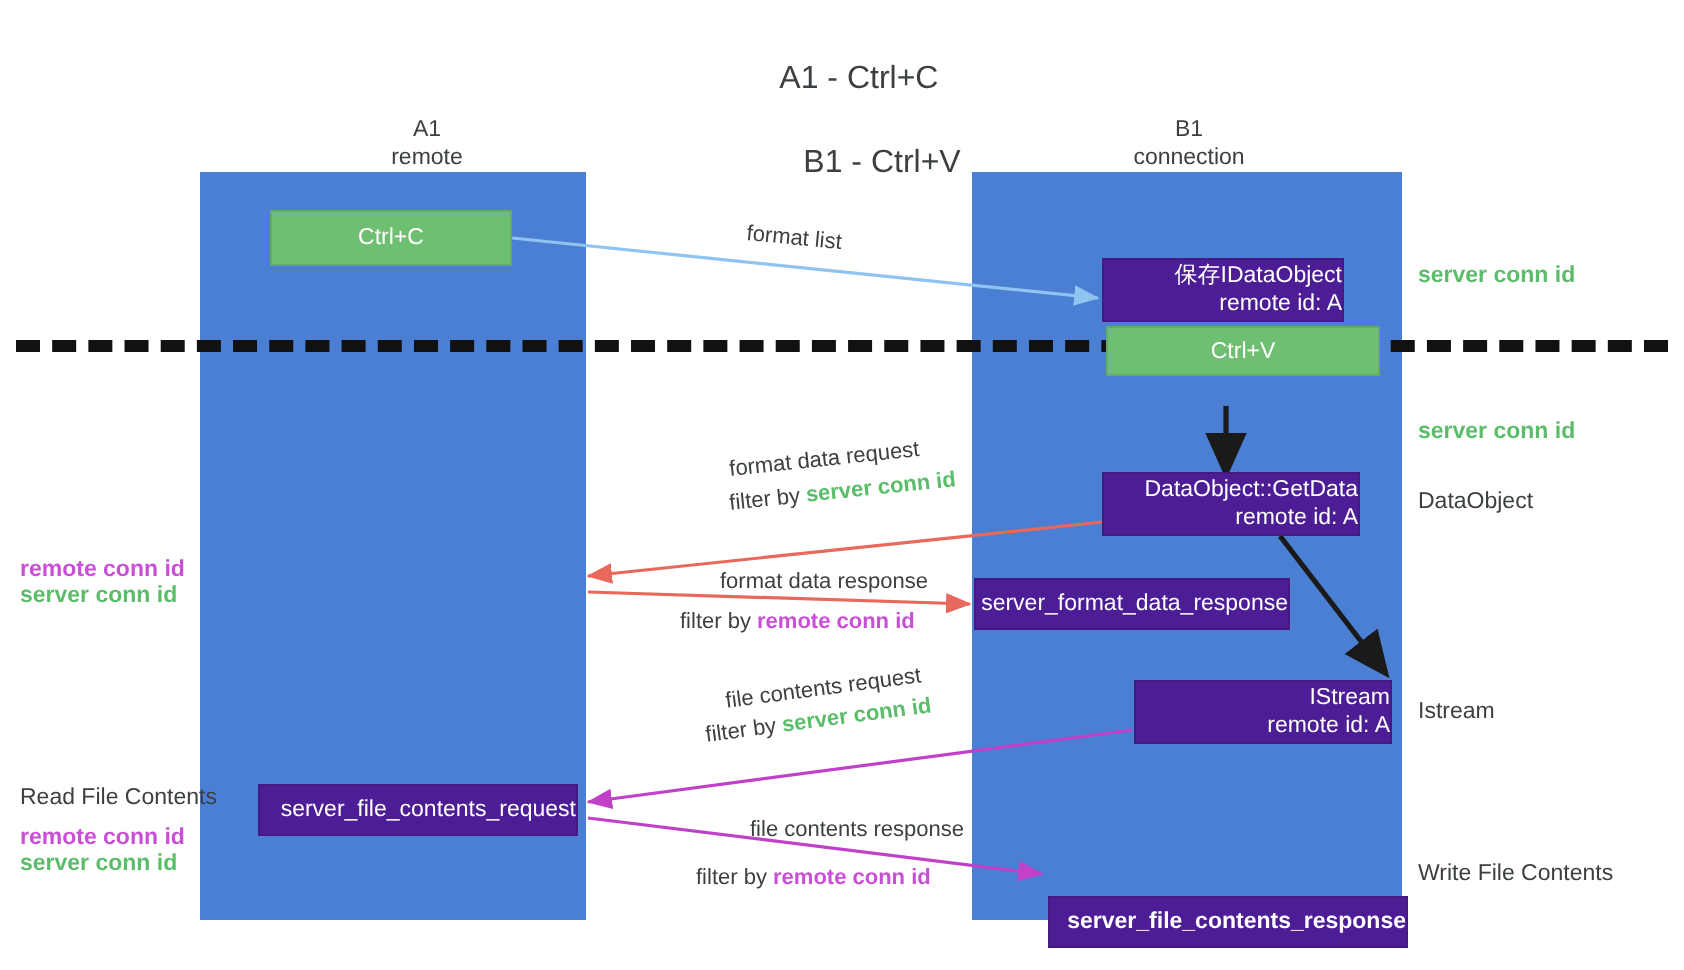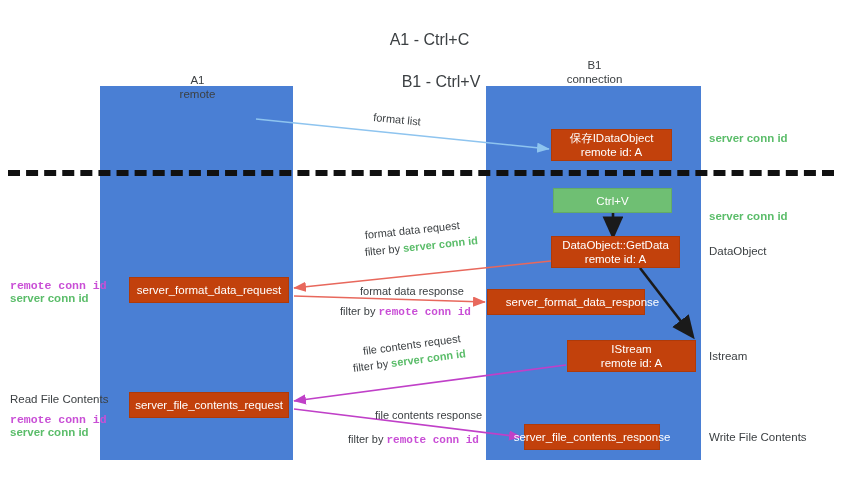--- a/index.html
+++ b/index.html
@@ -30,27 +30,27 @@
   .lane{position:absolute;background:#4a7fd4;}
 
   
   .box{
     position:absolute;box-sizing:border-box;
     display:flex;flex-direction:column;align-items:center;justify-content:center;
     color:#ffffff;font-size:11.5px;line-height:14px;text-align:center;
     border:1px solid rgba(0,0,0,.10);
   }
   .box.green{background:#6fbf73;}
-  .box.orange{background:#c2410c;}
+  .box.orange{background:#4c1d95;align-items:flex-end;}
   .box .ln{display:block;white-space:nowrap;}
 
   
   .side-label{position:absolute;font-size:11.5px;line-height:15px;color:#3c4043;white-space:nowrap;}
   .tag-green{color:#5bbd6a;font-weight:bold;}
-  .tag-purple{color:#c94fd6;font-weight:bold;font-family:Liberation Mono, monospace;}
+  .tag-purple{color:#c94fd6;font-weight:bold;}
 
   
   .arrow-label{
     position:absolute;font-size:11px;line-height:15px;color:#3c4043;white-space:nowrap;
   }
   .arrow-label.rot{transform-origin:left top;}
   .arrow-label b{font-weight:bold;}
 
   
   svg#wires{position:absolute;left:0;top:0;width:842px;height:485px;overflow:visible;}
@@ -67,21 +67,21 @@
 <div id="stage">
 
   <div class="title">
     <span>A1 - Ctrl+C</span>
     <span class="l2">B1 - Ctrl+V</span>
   </div>
 
   <div class="lane" style="left:100px;top:86px;width:193px;height:374px;"></div>
   <div class="lane" style="left:486px;top:86px;width:215px;height:374px;"></div>
 
-  <div class="col-head" style="left:140px;top:58px;width:115px;margin-top:15px;">
+  <div class="col-head" style="left:156px;top:58px;width:115px;">
     <span>A1</span>
     <span class="sub">remote</span>
   </div>
   <div class="col-head" style="left:537px;top:58px;width:115px;">
     <span>B1</span>
     <span class="sub">connection</span>
   </div>
 
   <svg id="wires" viewBox="0 0 842 485">
     <defs>
@@ -109,53 +109,53 @@
 
     <path d="M294,296 L485,302" stroke="#e8685c" stroke-width="1.6" fill="none" marker-end="url(#ah-red)"></path>
 
     <path d="M566,365 L294,401" stroke="#c040c8" stroke-width="1.6" fill="none" marker-end="url(#ah-mag)"></path>
 
     <path d="M294,409 L521,437" stroke="#c040c8" stroke-width="1.6" fill="none" marker-end="url(#ah-mag)"></path>
   </svg>
 
   <div class="divider"></div>
 
-
-  <div class="box orange" style="left:129px;top:277px;width:160px;height:26px;">
-    <span class="ln">server_format_data_request</span>
-  </div>
+  <div class="box green" style="left:135px;top:105px;width:121px;height:28px;">
+    <span class="ln">Ctrl+C</span>
+  </div>
+
 
   <div class="box orange" style="left:129px;top:392px;width:160px;height:26px;">
     <span class="ln">server_file_contents_request</span>
   </div>
 
   <div class="box orange" style="left:551px;top:129px;width:121px;height:32px;">
     <span class="ln">保存IDataObject</span>
     <span class="ln">remote id: A</span>
   </div>
 
-  <div class="box green" style="left:553px;top:188px;width:119px;height:25px;">
+  <div class="box green" style="left:553px;top:163px;width:137px;height:25px;">
     <span class="ln">Ctrl+V</span>
   </div>
 
   <div class="box orange" style="left:551px;top:236px;width:129px;height:32px;">
     <span class="ln">DataObject::GetData</span>
     <span class="ln">remote id: A</span>
   </div>
 
   <div class="box orange" style="left:487px;top:289px;width:158px;height:26px;padding-left:33px;">
     <span class="ln">server_format_data_response</span>
   </div>
 
   <div class="box orange" style="left:567px;top:340px;width:129px;height:32px;">
     <span class="ln">IStream</span>
     <span class="ln">remote id: A</span>
   </div>
 
-  <div class="box orange" style="left:524px;top:424px;width:136px;height:26px;">
+  <div class="box orange" style="left:524px;top:448px;width:180px;height:26px;font-weight:bold;">
     <span class="ln">server_file_contents_response</span>
   </div>
 
   <div class="side-label tag-green" style="left:709px;top:131px;">server conn id</div>
 
   <div class="side-label tag-green" style="left:709px;top:209px;">server conn id</div>
 
   <div class="side-label" style="left:709px;top:244px;">DataObject</div>
 
   <div class="side-label" style="left:709px;top:349px;">Istream</div>

